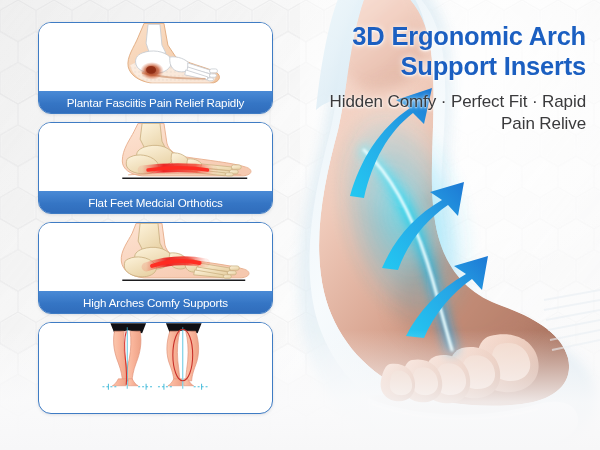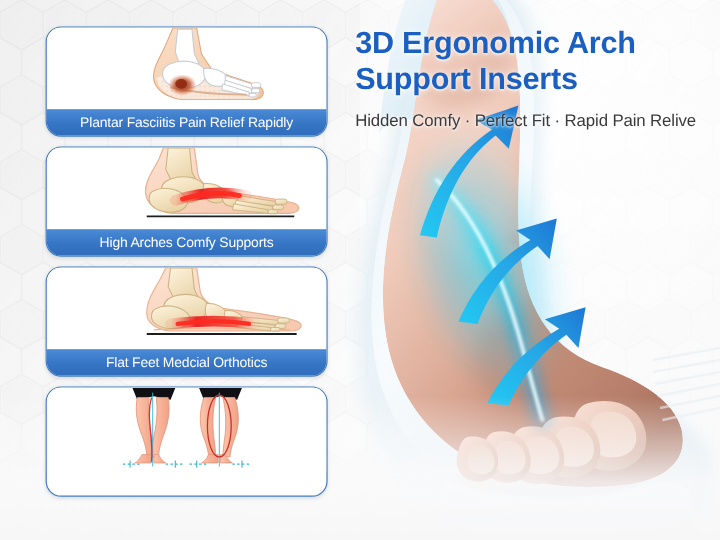--- a/index.html
+++ b/index.html
@@ -51,36 +51,36 @@
     width: 324px; height: 450px;
   }
   .hero svg { display: block; width: 100%; height: 100%; }
 
   
   .headline {
     position: absolute;
     left: 296px;
     top: 22px;
     width: 290px;
-    text-align: left;
+    text-align: right;
     z-index: 6;
   }
   .headline .title {
     margin: 0;
     color: #1b5fc1;
     font-size: 25.5px;
     font-weight: bold;
     line-height: 1.17;
     letter-spacing: -0.2px;
     text-shadow: 0 1px 2px rgba(255,255,255,0.95), 0 0 6px rgba(255,255,255,0.9);
   }
   .headline .subtitle {
     margin: 9px 0 0 0;
     color: #3a3a3c;
-    font-size: 14px;
+    font-size: 17px;
     font-weight: normal;
     line-height: 1.32;
     letter-spacing: -0.1px;
     text-shadow: 0 1px 2px rgba(255,255,255,0.95), 0 0 5px rgba(255,255,255,0.85);
   }
 
   
   .panels {
     position: absolute;
     left: 38px;
@@ -408,20 +408,79 @@
           <ellipse cx="113" cy="47" rx="5" ry="4" fill="#8e2b13" opacity="0.9"></ellipse>
         </svg>
       </div>
       <div class="panel-caption">Plantar Fasciitis Pain Relief Rapidly</div>
     </div>
 
     <div class="panel">
       <div class="panel-art">
         <svg viewBox="0 0 235 70" xmlns="http://www.w3.org/2000/svg">
           <defs>
+            <linearGradient id="p3skin" x1="0" y1="0" x2="0.8" y2="1">
+              <stop offset="0%" stop-color="#fde4d3"></stop>
+              <stop offset="100%" stop-color="#f6c9b0"></stop>
+            </linearGradient>
+            <linearGradient id="p3bone" x1="0" y1="0" x2="0.6" y2="1">
+              <stop offset="0%" stop-color="#fdf4de"></stop>
+              <stop offset="100%" stop-color="#ead5ab"></stop>
+            </linearGradient>
+            <linearGradient id="p3pain" x1="0" y1="0" x2="1" y2="0">
+              <stop offset="0%" stop-color="#f04438" stop-opacity="0.1"></stop>
+              <stop offset="30%" stop-color="#ea1f1f" stop-opacity="0.95"></stop>
+              <stop offset="75%" stop-color="#f04a38" stop-opacity="0.85"></stop>
+              <stop offset="100%" stop-color="#f5715c" stop-opacity="0.08"></stop>
+            </linearGradient>
+          </defs>
+
+          <path d="M100,0 L126,0 L129,20 C131,28 138,32 148,34
+                   C168,37 196,40 208,44 C216,46 216,52 206,53
+                   L104,53 C92,52 84,46 84,38 C84,26 92,16 96,8 Z" fill="url(#p3skin)" stroke="#eab394" stroke-width="1"></path>
+
+          <path d="M90,52 C120,50 160,50 204,52" stroke="#eab394" stroke-width="1" fill="none"></path>
+
+          <path d="M104,0 L122,0 L124,18 L128,26 L108,28 L102,16 Z" fill="url(#p3bone)" stroke="#ccb385" stroke-width="0.9"></path>
+
+          <path d="M106,24 C118,20 130,23 135,30 C138,36 132,43 122,44
+                   C110,45 101,41 99,35 C97,29 101,26 106,24 Z" fill="url(#p3bone)" stroke="#ccb385" stroke-width="0.9"></path>
+
+          <path d="M92,34 C100,30 112,32 118,38 C124,44 118,51 106,51
+                   C96,51 88,47 88,41 C88,37 89,35 92,34 Z" fill="url(#p3bone)" stroke="#ccb385" stroke-width="0.9"></path>
+
+          <g fill="url(#p3bone)" stroke="#ccb385" stroke-width="0.85">
+            <path d="M134,30 C142,29 149,33 152,39 C154,44 148,47 142,46 C134,45 132,38 134,30 Z"></path>
+            <path d="M150,36 C158,35 164,39 166,44 C167,48 161,50 156,49 C150,48 148,42 150,36 Z"></path>
+          </g>
+
+          <g fill="url(#p3bone)" stroke="#ccb385" stroke-width="0.8">
+            <path d="M164,41 L194,44 L195,48 L163,45 Z"></path>
+            <path d="M162,45 L192,48 L192,51 L161,48 Z"></path>
+            <path d="M160,47 L188,50 L188,53 L159,50 Z"></path>
+          </g>
+          <g fill="url(#p3bone)" stroke="#ccb385" stroke-width="0.75">
+            <rect x="194" y="42" width="10" height="4.4" rx="2.2"></rect>
+            <rect x="192" y="47" width="9" height="4" rx="2"></rect>
+            <rect x="188" y="50" width="8" height="3.2" rx="1.6"></rect>
+          </g>
+
+          <path d="M104,47 C128,44 152,44 176,47" stroke="url(#p3pain)" stroke-width="9" fill="none" stroke-linecap="round"></path>
+          <path d="M110,47 C132,44 152,44 170,47" stroke="#ff2a21" stroke-width="3.6" fill="none" stroke-linecap="round" opacity="0.95"></path>
+
+          <line x1="84" y1="55.5" x2="210" y2="55.5" stroke="#1d1d1f" stroke-width="1.6"></line>
+        </svg>
+      </div>
+      <div class="panel-caption">Flat Feet Medcial Orthotics</div>
+    </div>
+
+    <div class="panel">
+      <div class="panel-art">
+        <svg viewBox="0 0 235 70" xmlns="http://www.w3.org/2000/svg">
+          <defs>
             <linearGradient id="p2skin" x1="0" y1="0" x2="0.8" y2="1">
               <stop offset="0%" stop-color="#fde3d2"></stop>
               <stop offset="100%" stop-color="#f6c8ae"></stop>
             </linearGradient>
             <linearGradient id="p2bone" x1="0" y1="0" x2="0.6" y2="1">
               <stop offset="0%" stop-color="#fdf3db"></stop>
               <stop offset="100%" stop-color="#e9d3a7"></stop>
             </linearGradient>
             <linearGradient id="p2pain" x1="0" y1="0" x2="1" y2="0">
               <stop offset="0%" stop-color="#ef3b30" stop-opacity="0.15"></stop>
@@ -463,79 +522,20 @@
             <rect x="186" y="52" width="8" height="3.4" rx="1.7"></rect>
           </g>
 
           <path d="M108,44 C126,38 148,36 168,40" stroke="url(#p2pain)" stroke-width="9" fill="none" stroke-linecap="round"></path>
           <path d="M114,43 C130,38 148,37 162,40" stroke="#ff2a21" stroke-width="4" fill="none" stroke-linecap="round" opacity="0.95"></path>
 
           <line x1="84" y1="57.5" x2="208" y2="57.5" stroke="#1d1d1f" stroke-width="1.6"></line>
         </svg>
       </div>
       <div class="panel-caption">High Arches Comfy Supports</div>
-    </div>
-
-    <div class="panel">
-      <div class="panel-art">
-        <svg viewBox="0 0 235 70" xmlns="http://www.w3.org/2000/svg">
-          <defs>
-            <linearGradient id="p3skin" x1="0" y1="0" x2="0.8" y2="1">
-              <stop offset="0%" stop-color="#fde4d3"></stop>
-              <stop offset="100%" stop-color="#f6c9b0"></stop>
-            </linearGradient>
-            <linearGradient id="p3bone" x1="0" y1="0" x2="0.6" y2="1">
-              <stop offset="0%" stop-color="#fdf4de"></stop>
-              <stop offset="100%" stop-color="#ead5ab"></stop>
-            </linearGradient>
-            <linearGradient id="p3pain" x1="0" y1="0" x2="1" y2="0">
-              <stop offset="0%" stop-color="#f04438" stop-opacity="0.1"></stop>
-              <stop offset="30%" stop-color="#ea1f1f" stop-opacity="0.95"></stop>
-              <stop offset="75%" stop-color="#f04a38" stop-opacity="0.85"></stop>
-              <stop offset="100%" stop-color="#f5715c" stop-opacity="0.08"></stop>
-            </linearGradient>
-          </defs>
-
-          <path d="M100,0 L126,0 L129,20 C131,28 138,32 148,34
-                   C168,37 196,40 208,44 C216,46 216,52 206,53
-                   L104,53 C92,52 84,46 84,38 C84,26 92,16 96,8 Z" fill="url(#p3skin)" stroke="#eab394" stroke-width="1"></path>
-
-          <path d="M90,52 C120,50 160,50 204,52" stroke="#eab394" stroke-width="1" fill="none"></path>
-
-          <path d="M104,0 L122,0 L124,18 L128,26 L108,28 L102,16 Z" fill="url(#p3bone)" stroke="#ccb385" stroke-width="0.9"></path>
-
-          <path d="M106,24 C118,20 130,23 135,30 C138,36 132,43 122,44
-                   C110,45 101,41 99,35 C97,29 101,26 106,24 Z" fill="url(#p3bone)" stroke="#ccb385" stroke-width="0.9"></path>
-
-          <path d="M92,34 C100,30 112,32 118,38 C124,44 118,51 106,51
-                   C96,51 88,47 88,41 C88,37 89,35 92,34 Z" fill="url(#p3bone)" stroke="#ccb385" stroke-width="0.9"></path>
-
-          <g fill="url(#p3bone)" stroke="#ccb385" stroke-width="0.85">
-            <path d="M134,30 C142,29 149,33 152,39 C154,44 148,47 142,46 C134,45 132,38 134,30 Z"></path>
-            <path d="M150,36 C158,35 164,39 166,44 C167,48 161,50 156,49 C150,48 148,42 150,36 Z"></path>
-          </g>
-
-          <g fill="url(#p3bone)" stroke="#ccb385" stroke-width="0.8">
-            <path d="M164,41 L194,44 L195,48 L163,45 Z"></path>
-            <path d="M162,45 L192,48 L192,51 L161,48 Z"></path>
-            <path d="M160,47 L188,50 L188,53 L159,50 Z"></path>
-          </g>
-          <g fill="url(#p3bone)" stroke="#ccb385" stroke-width="0.75">
-            <rect x="194" y="42" width="10" height="4.4" rx="2.2"></rect>
-            <rect x="192" y="47" width="9" height="4" rx="2"></rect>
-            <rect x="188" y="50" width="8" height="3.2" rx="1.6"></rect>
-          </g>
-
-          <path d="M104,47 C128,44 152,44 176,47" stroke="url(#p3pain)" stroke-width="9" fill="none" stroke-linecap="round"></path>
-          <path d="M110,47 C132,44 152,44 170,47" stroke="#ff2a21" stroke-width="3.6" fill="none" stroke-linecap="round" opacity="0.95"></path>
-
-          <line x1="84" y1="55.5" x2="210" y2="55.5" stroke="#1d1d1f" stroke-width="1.6"></line>
-        </svg>
-      </div>
-      <div class="panel-caption">Flat Feet Medcial Orthotics</div>
     </div>
 
     <div class="panel">
       <div class="panel-art">
         <svg viewBox="0 0 235 70" xmlns="http://www.w3.org/2000/svg">
           <defs>
             <linearGradient id="p4skin" x1="0" y1="0" x2="1" y2="0">
               <stop offset="0%" stop-color="#fbc7ad"></stop>
               <stop offset="45%" stop-color="#f9b49a"></stop>
               <stop offset="100%" stop-color="#eea286"></stop>

